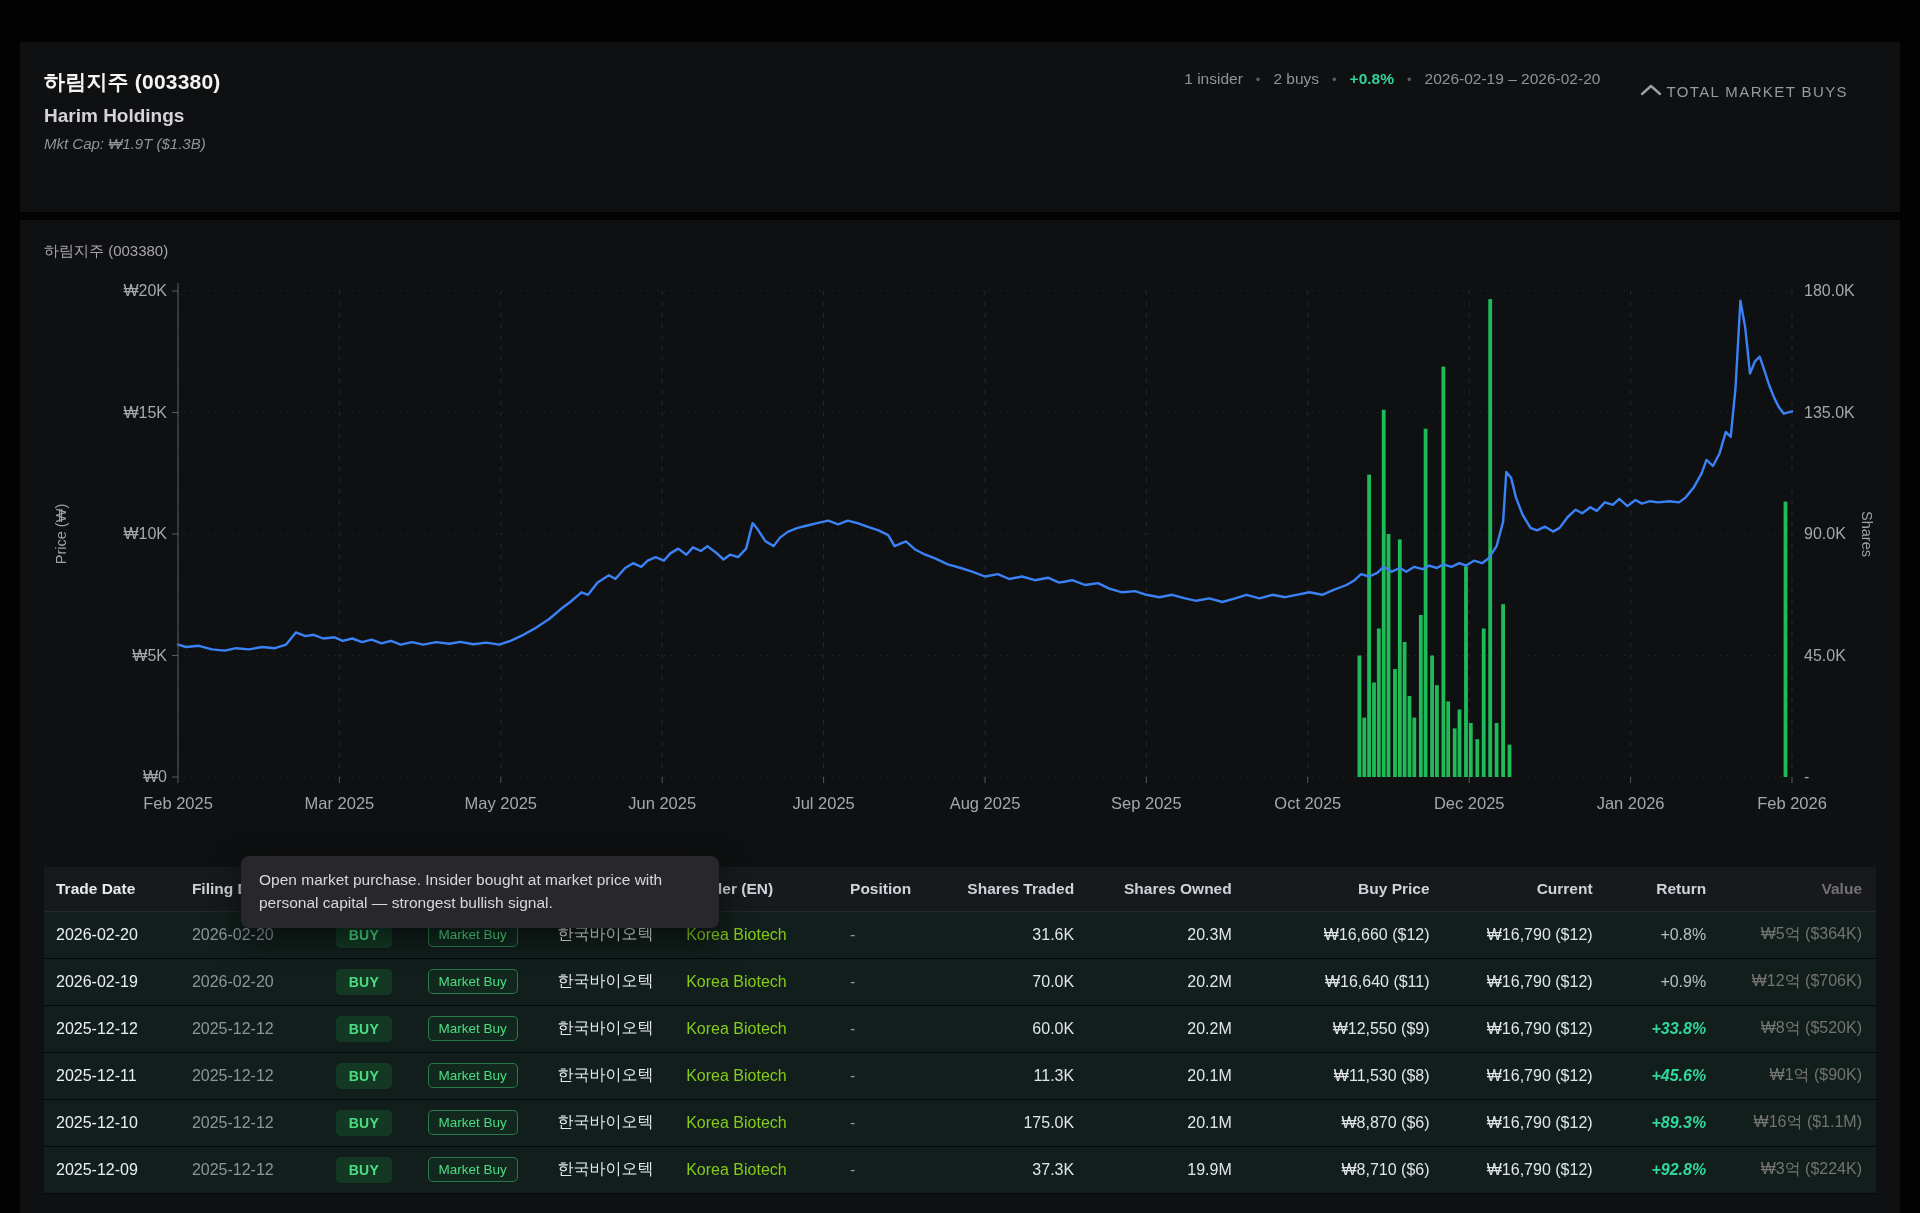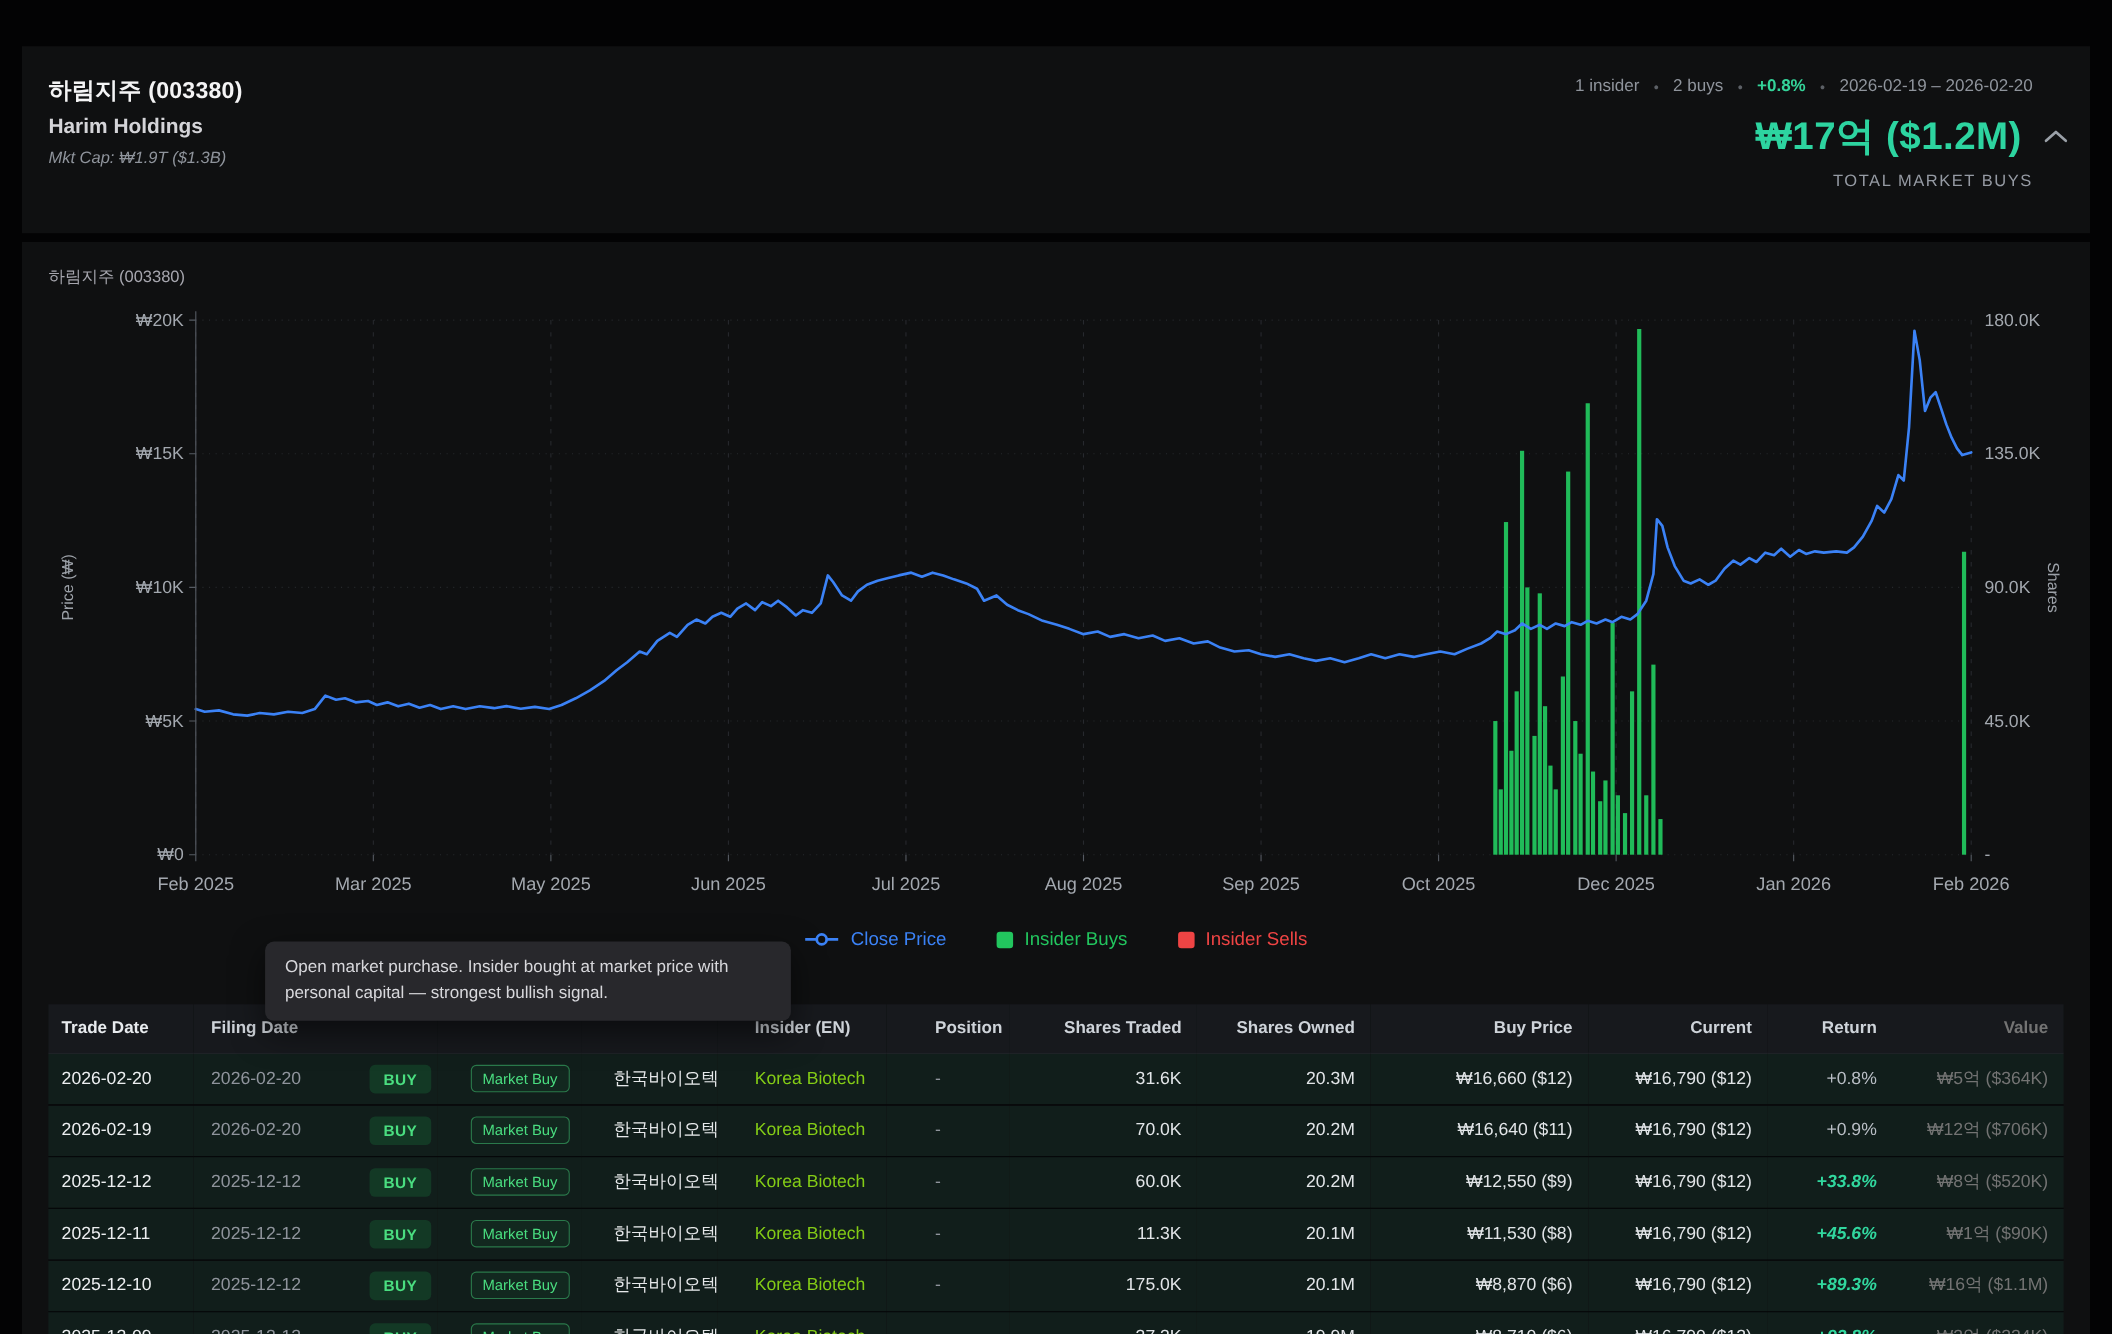--- a/index.html
+++ b/index.html
@@ -16,21 +16,21 @@
   .header-card {
     margin:42px 20px 0 20px;
     background:#0f1011;
     height:170px;
     padding:26px 16px 20px 24px;
     display:flex; justify-content:space-between; align-items:flex-start;
   }
   .ticker-title { font-size:21px; font-weight:700; color:#f4f4f5; margin-bottom:9px; letter-spacing:.2px; }
   .company-name { font-size:19px; font-weight:600; color:#d4d4d8; margin-bottom:8px; }
   .market-cap { font-size:15px; color:#8f949c;font-style:italic; }
-  .header-right { display:flex; flex-direction:column; align-items:flex-end; padding-top:2px; }
+  .header-right { display:flex; align-items:flex-end; padding-top:2px; }
   .meta-row { display:flex; align-items:center; gap:13px; font-size:15.5px; color:#8f949c; margin-right:36px; margin-bottom:12px; }
   .meta-row .bullet { color:#5c6066; font-size:13px; }
   .meta-change { color:#34d399; font-weight:600; }
   .total-row { display:flex; align-items:center; gap:16px; }
   .total-amount { font-size:35px; font-weight:700; color:#2dd4a0; letter-spacing:.4px; }
   .chevron-btn { background:none; border:none; cursor:pointer; padding:4px; display:flex; align-items:center; }
   .total-label { font-size:15px; color:#959aa3; letter-spacing:1.4px; margin-top:9px; margin-right:36px; }
 
   
   .content-card {
@@ -114,21 +114,20 @@
       <div class="meta-row">
         <span>1 insider</span>
         <span class="bullet">•</span>
         <span>2 buys</span>
         <span class="bullet">•</span>
         <span class="meta-change">+0.8%</span>
         <span class="bullet">•</span>
         <span>2026-02-19 – 2026-02-20</span>
       </div>
       <div class="total-row">
-        <span class="total-amount">₩17억 ($1.2M)</span>
         <button class="chevron-btn">
           <svg width="22" height="13" viewBox="0 0 22 13">
             <polyline points="2,11 11,3 20,11" fill="none" stroke="#9aa0a8" stroke-width="2.4" stroke-linecap="round" stroke-linejoin="round"></polyline>
           </svg>
         </button>
       </div>
       <div class="total-label">TOTAL MARKET BUYS</div>
     </div>
   </div>
 
@@ -227,37 +226,20 @@
             <line x1="128" y1="24" x2="134" y2="24" stroke="#565b63"></line>
             <text x="123" y="29" text-anchor="end" fill="#a3a8af" font-size="16">₩20K</text>
             <text x="1760" y="29" text-anchor="start" fill="#a3a8af" font-size="16">180.0K</text>
             <line x1="134" y1="16" x2="134" y2="510" stroke="#565b63"></line>
             <text fill="#9ca1a8" font-size="14.5" text-anchor="middle" transform="translate(22 267) rotate(-90)">Price (₩)</text>
             <text fill="#9ca1a8" font-size="14.5" text-anchor="middle" transform="translate(1818 267) rotate(90)">Shares</text>
           </g>
         </svg>
     </div>
 
-    <div class="legend" id="legend">
-        <div class="legend-item">
-          <svg width="32" height="14" viewBox="0 0 32 14">
-            <line x1="1" y1="7" x2="31" y2="7" stroke="#3b82f6" stroke-width="2.5"></line>
-            <circle cx="16" cy="7" r="4.5" fill="#0f1011" stroke="#3b82f6" stroke-width="2.5"></circle>
-          </svg>
-          <span style="color: rgb(59, 130, 246);">Close Price</span>
-        </div>
-        <div class="legend-item">
-          <span class="legend-swatch" style="background: rgb(34, 197, 94);"></span>
-          <span style="color: rgb(34, 197, 94);">Insider Buys</span>
-        </div>
-        <div class="legend-item">
-          <span class="legend-swatch" style="background: rgb(239, 68, 68);"></span>
-          <span style="color: rgb(239, 68, 68);">Insider Sells</span>
-        </div>
-      </div>
 
     <div class="table-wrap">
       <table>
         <thead>
           <tr id="thead-row">
               <th class="al-left col-trade_date">Trade Date</th>
               <th class="al-left col-filing_date">Filing Date</th>
               <th class="al-left col-type"></th>
               <th class="al-left col-method"></th>
               <th class="al-left col-insider_kr"></th>

